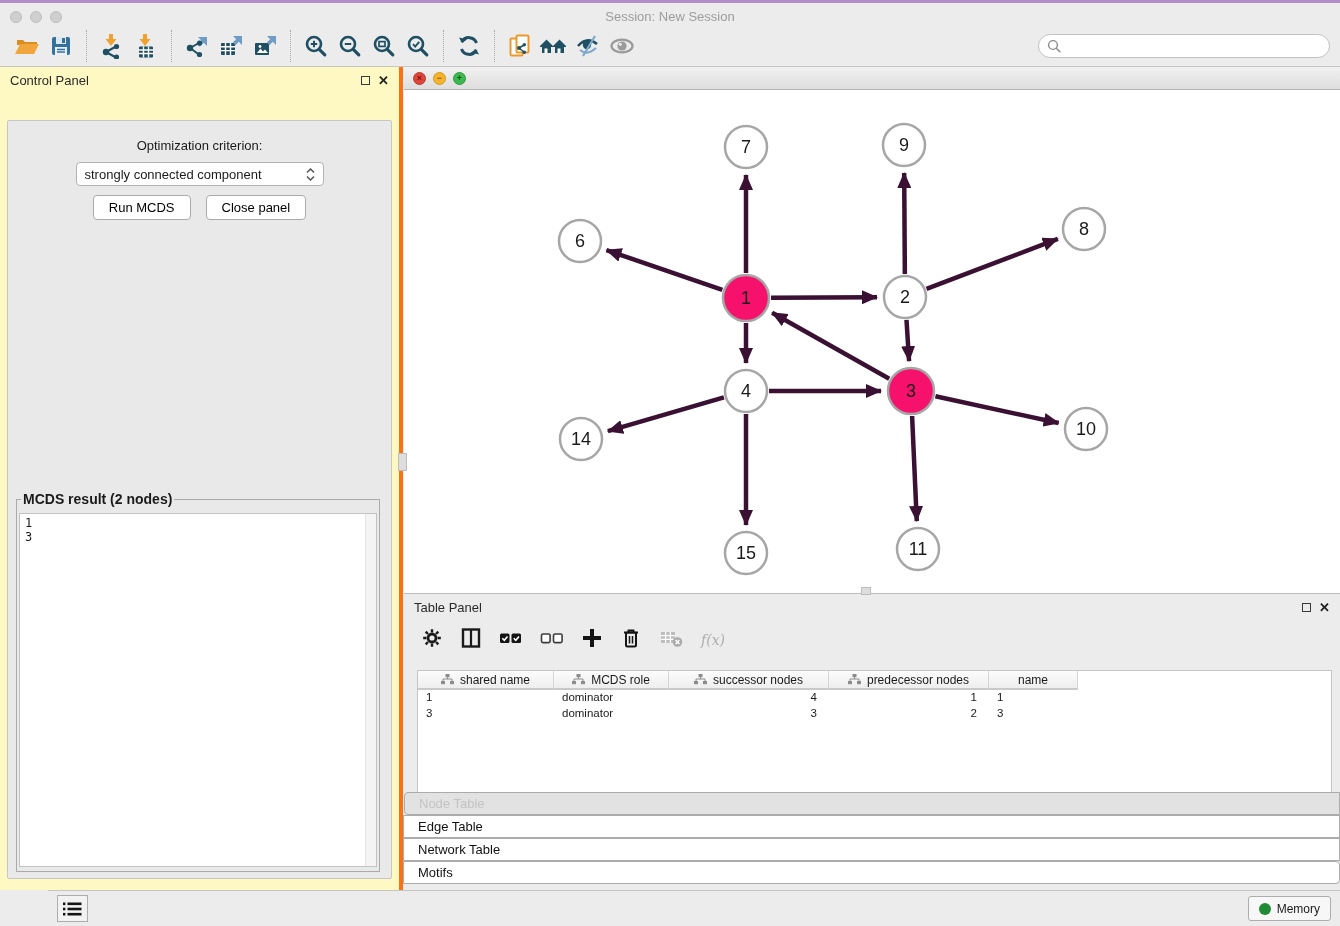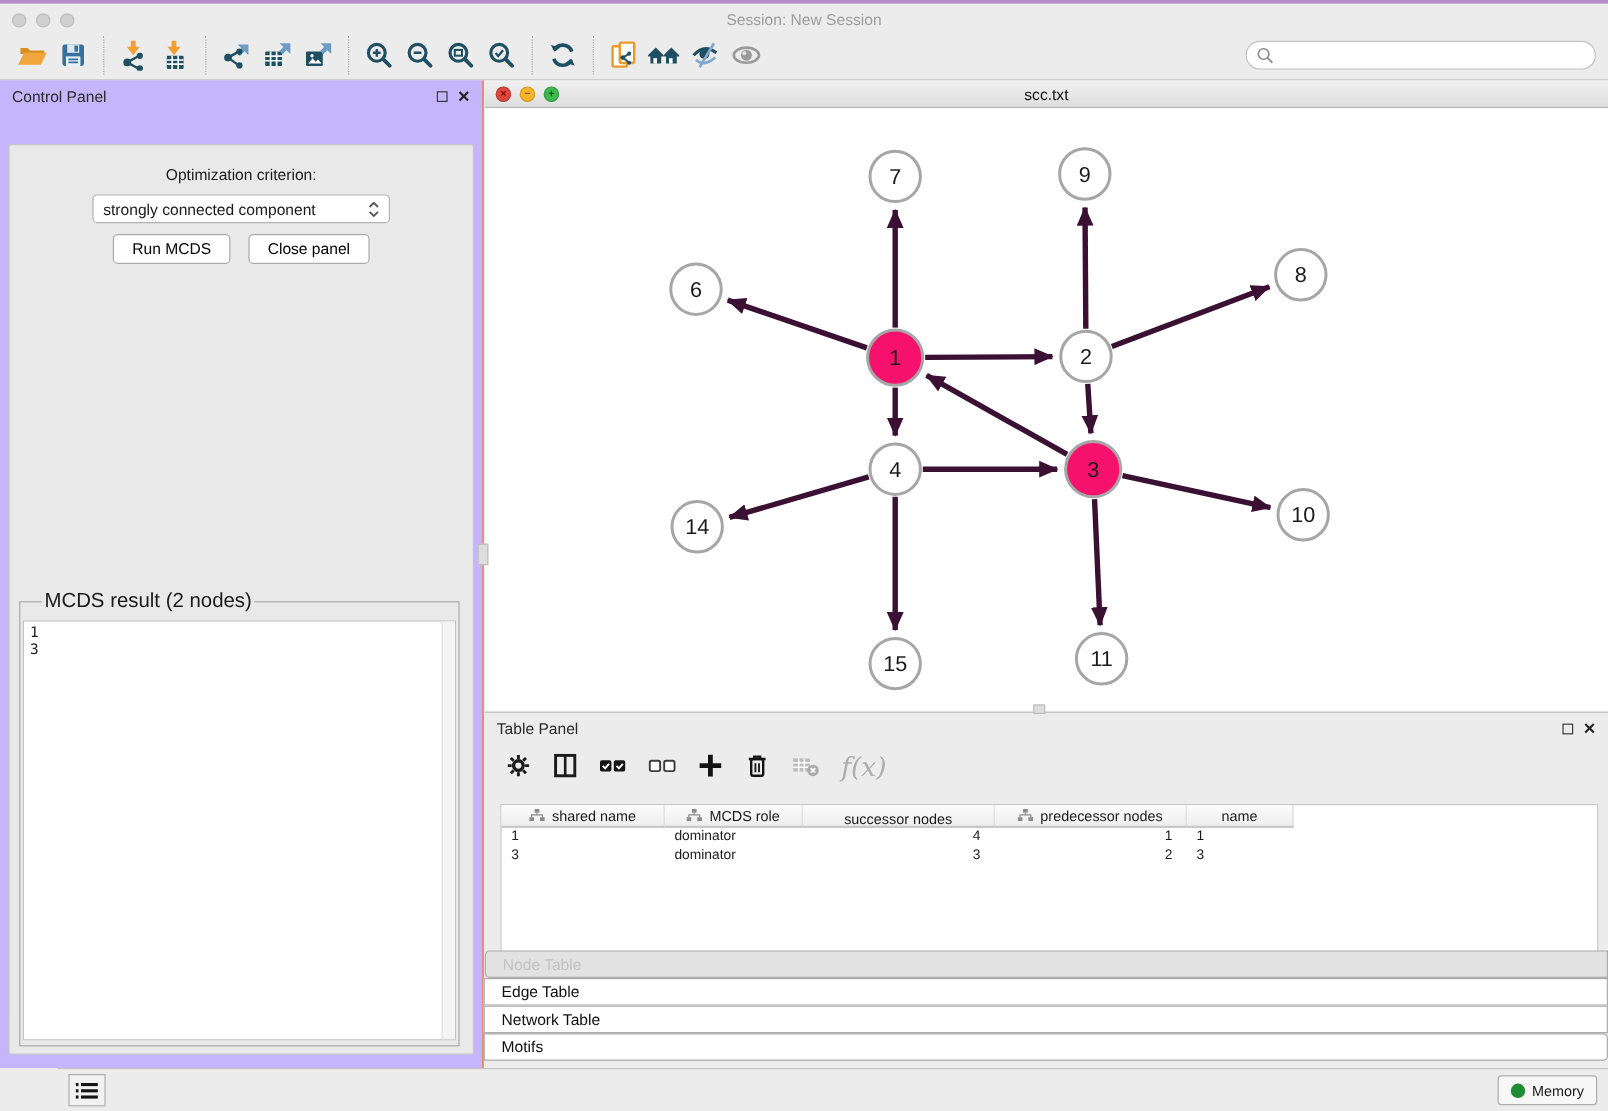--- a/index.html
+++ b/index.html
@@ -29,40 +29,40 @@
 
   
   .panel-header { height:26px; display:flex; align-items:center; padding:0 10px; gap:8px; }
   .panel-title { font-size:13px; color:#2a2a2a; }
   .ph-spacer { flex:1; }
   .float-box { width:9px; height:9px; border:1.5px solid #3a3a3a; display:inline-block; }
   .close-x { font-size:13px; font-weight:bold; color:#222; line-height:1; }
 
   
   #control-panel { position:absolute; top:67px; left:0; width:403px; bottom:36px;
-    background:#c4b5fd; border-right:1px solid #f97316; }
+    background:#fef9c3; border-right:4px solid #f97316; }
   .tabs-row { display:flex; justify-content:center; margin-top:3px; }
   .seg { border:1px solid #ACACAC; background:#fff; padding:3px 14px; font-size:13px;
     margin-left:-1px; color:#111; }
   .seg:first-child { border-radius:4px 0 0 4px; margin-left:0; }
   .seg:last-child { border-radius:0 4px 4px 0; }
   .seg.seg-active { background:#E2E2E2; color:#C3C3C3; }
   #cp-content { position:absolute; left:7px; right:7px; top:53px; bottom:11px;
     background:#E9E9E9; border:1px solid #C7C7C7; border-radius:2px; }
   #opt-label { text-align:center; margin-top:17px; font-size:13px; }
   #criterion-select { width:248px; height:24px; margin:9px auto 0 auto; background:#fff;
     border:1px solid #B3B3B3; border-radius:4px; display:flex; align-items:center;
     padding:0 8px; font-size:13px; }
   #criterion-select .sel-label { flex:1; }
   #cp-buttons { display:flex; justify-content:center; gap:15px; margin-top:9px; }
   .cp-btn { background:#fff; border:1px solid #ABABAB; border-radius:4px;
     padding:4px 15px; font-size:13px; font-family:"Liberation Sans",sans-serif; }
   #mcds-fieldset { position:absolute; left:8px; right:11px; top:370px; bottom:6px;
     border:1px solid #ABABAB; padding:2px; }
-  #mcds-fieldset legend { font-size:17px; padding:0 2px; margin-left:16px; }
+  #mcds-fieldset legend { font-size:14px; padding:0 2px; margin-left:2px;font-weight:bold; }
   #result-box { position:absolute; left:2px; right:2px; top:6px; bottom:4px;
     background:#fff; border:1px solid #C2C2C2; }
   #result-text { font-family:"DejaVu Sans Mono", monospace; font-size:12px;
     padding:2px 5px; white-space:pre; }
   #result-scrollbar { position:absolute; right:0; top:0; bottom:0; width:11px;
     background:#F4F4F4; border-left:1px solid #E2E2E2; }
 
   
   #network-window { position:absolute; left:404px; right:0; top:67px; height:526px; }
   #net-titlebar { height:23px; background:linear-gradient(#F1F1F1,#DEDEDE);
@@ -77,30 +77,30 @@
   #net-canvas { position:absolute; top:23px; left:0; right:0; bottom:0; background:#fff; }
 
   .grip { position:absolute; background:#DDDDDD; border:1px solid #BDBDBD; z-index:5; }
   #v-grip { left:398px; top:453px; width:9px; height:18px; }
   #h-grip { left:861px; top:587px; width:10px; height:8px; }
 
   
   #table-panel { position:absolute; left:404px; right:0; top:593px; bottom:36px;
     background:#ECECEC; border-top:1px solid #BDBDBD; }
   #tp-toolbar { display:flex; align-items:center; gap:17px; padding-left:17px; height:40px; }
-  #fx-label { font-family:"DejaVu Serif", serif; font-style:italic; font-size:22px; color:#ADADAD; }
+  #fx-label { font-family:"DejaVu Serif", serif; font-style:italic; font-size:14px; color:#ADADAD; }
   #table-box { position:absolute; left:13px; right:8px; top:76px; bottom:34px;
     background:#fff; border:1px solid #C6C6C6; }
   #table-header { display:flex; height:19px; }
   .th { display:flex; align-items:center; justify-content:center; gap:6px;
     background:linear-gradient(#FCFCFC,#EEEEEE); border-right:1px solid #D6D6D6;
     border-bottom:2px solid #C9C9C9; font-size:12px; color:#1a1a1a; }
   .tr { display:flex; height:16px; font-size:11.5px; }
   .td { padding:1px 8px 0 8px; }
-  .c0 { width:136px; } .c1 { width:115px; } .c2 { width:160px;flex-direction:column; } .c3 { width:160px; } .c4 { width:89px; }
+  .c0 { width:136px; } .c1 { width:115px; } .c2 { width:160px; } .c3 { width:160px; } .c4 { width:89px; }
   .num { text-align:right; padding-right:12px; }
   #tp-tabs { position:absolute; bottom:6px; left:0; right:0; display:flex; justify-content:center;flex-direction:column; }
 
   
   #status-bar { position:absolute; left:0; right:0; bottom:0; height:36px;
     background:#ECECEC; border-top:1px solid #C5C5C5; display:flex; align-items:center;
     padding:0 9px;margin-left:48px; }
   #list-button { width:31px; height:27px; background:#F2F2F2; border:1px solid #ADADAD;
     display:flex; align-items:center; justify-content:center; }
   #memory-button { margin-left:auto; height:25px; background:#F7F7F7; border:1px solid #ADADAD;
@@ -288,21 +288,20 @@
       </div>
     </fieldset>
   </div>
 </div>
 
 <div id="network-window">
   <div id="net-titlebar">
     <span class="tl tl-red">×</span>
     <span class="tl tl-yellow">−</span>
     <span class="tl tl-green">+</span>
-    <span id="net-title">scc.txt</span>
   </div>
   <div id="net-canvas">
     <svg id="graph-svg" width="936" height="503" viewBox="0 0 936 503">
       <defs>
         <marker id="arrow" markerUnits="userSpaceOnUse" markerWidth="18" markerHeight="14" refX="15" refY="7" orient="auto">
           <path id="arrowhead-path" d="M0,0 L16,7 L0,14 Z" fill="#3A1033"></path>
         </marker>
       </defs>
     <line x1="342" y1="183" x2="342" y2="85" stroke="#3A1033" stroke-width="4.5" marker-end="url(#arrow)"></line>
         <line x1="318.35509953567447" y1="199.88096791285207" x2="202.48228852004462" y2="160.09331593760567" stroke="#3A1033" stroke-width="4.5" marker-end="url(#arrow)"></line>

